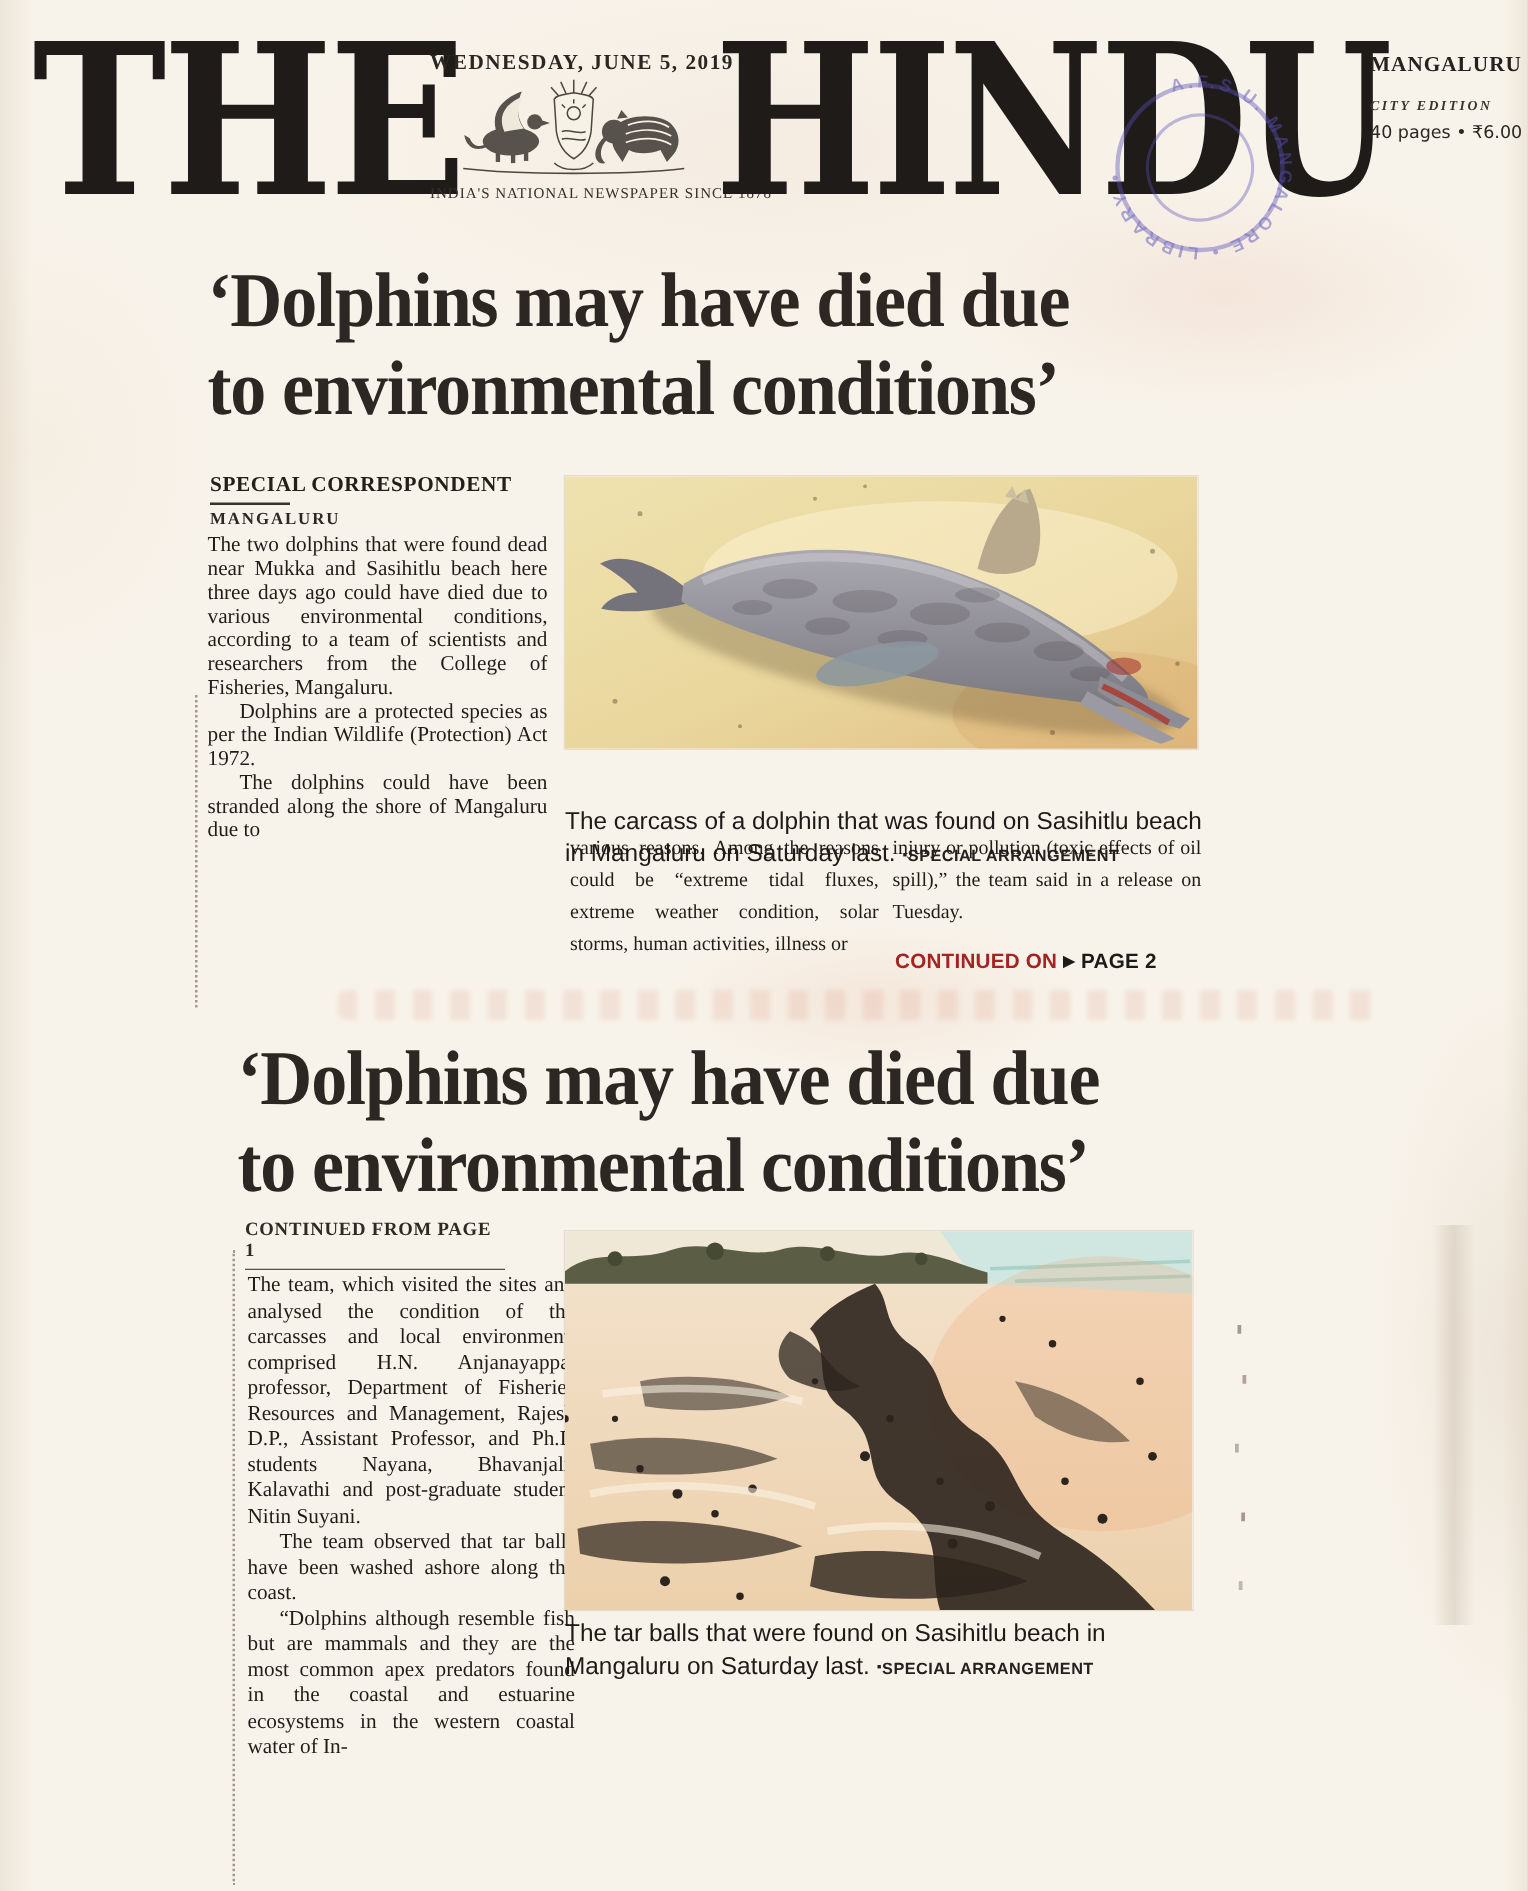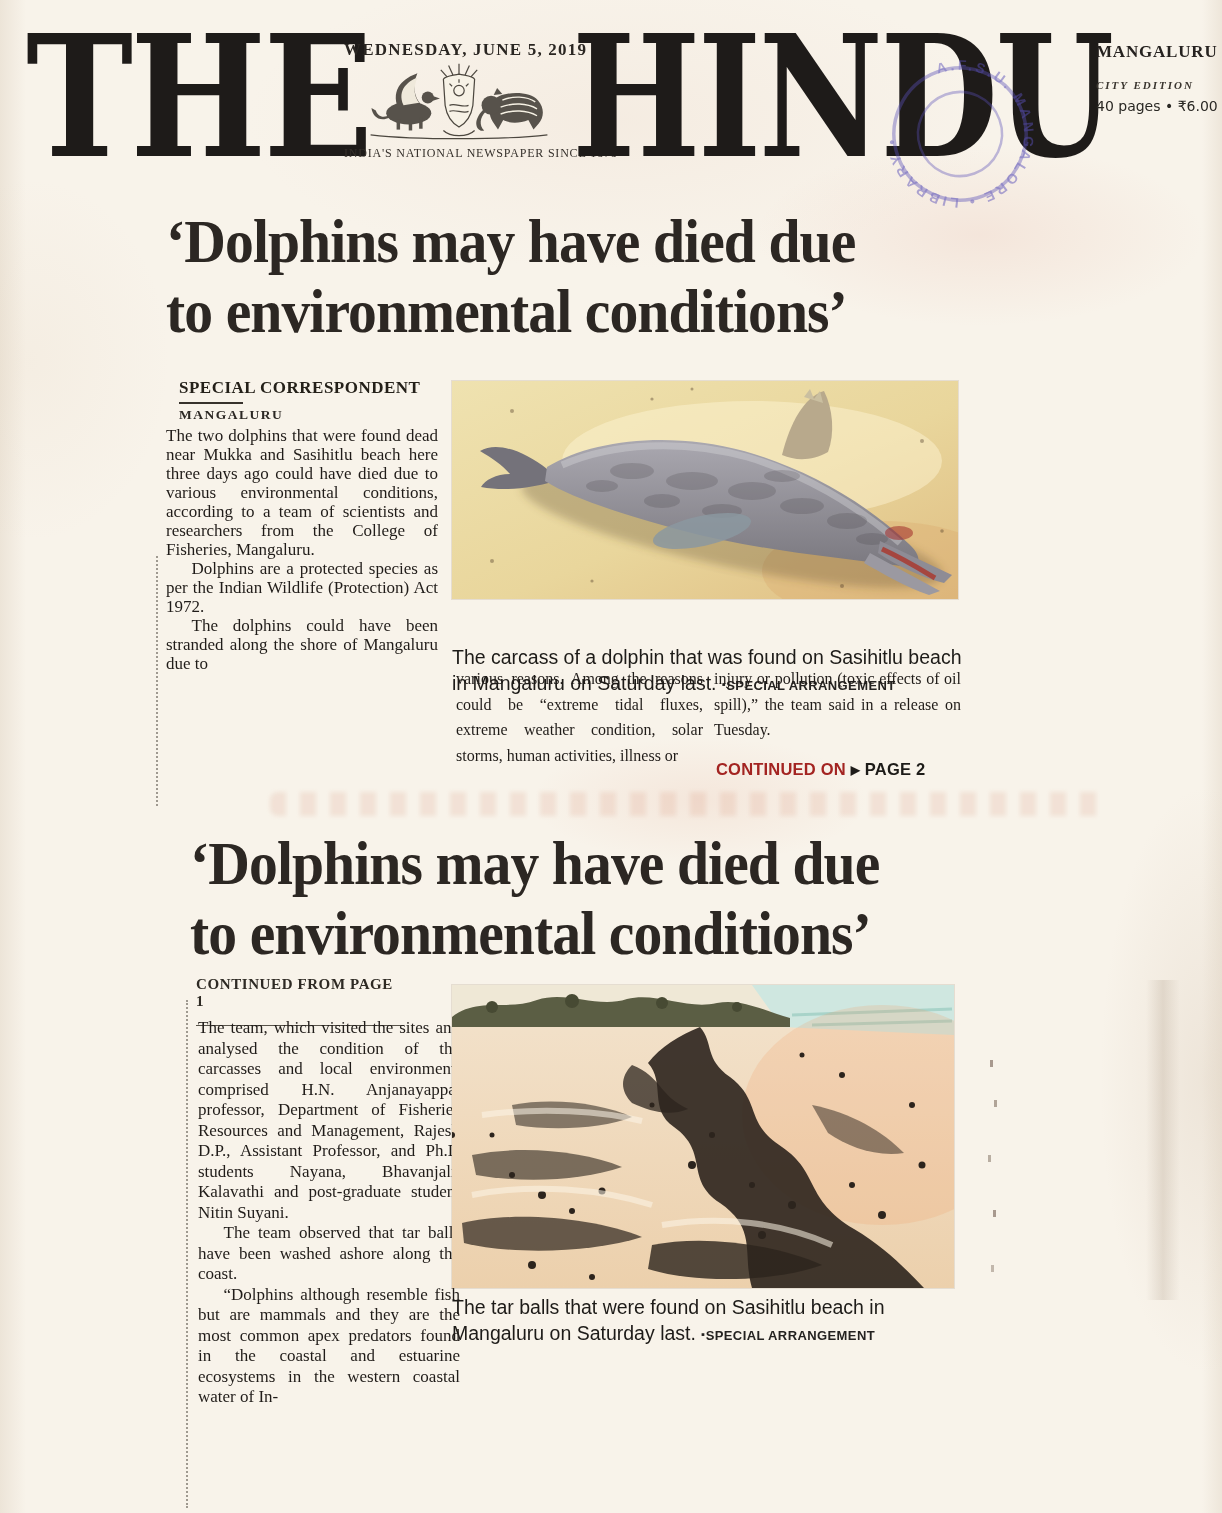--- a/index.html
+++ b/index.html
@@ -48,21 +48,21 @@
   .caption{font-family:"Liberation Sans", sans-serif;font-size:19.5px;line-height:26px;color:#1d1b18;}
   .credit{font-family:"Liberation Sans", sans-serif;font-size:13px;font-weight:bold;
     letter-spacing:.4px;color:#242220;}
   .credit-marker{font-size:11px;vertical-align:2px;}
   
   .cont-on{font-family:"Liberation Sans", sans-serif;font-weight:bold;font-size:16.5px;letter-spacing:.2px;}
   .cont-on .red{color:#a32421;}
   .cont-on .arrow{color:#1d1b18;font-size:12px;vertical-align:1px;}
   .cont-on .blk{color:#1d1b18;}
   .cont-from{font-size:15px;font-weight:bold;letter-spacing:.6px;color:#2e2a24;
-    border-bottom:1px solid rgba(60,54,46,.85);padding-bottom:15px;width:208px;}
+    border-bottom:1px solid rgba(60,54,46,.85);padding-bottom:5px;width:208px;}
   
   .dotted-rule{border-left:2px dotted rgba(85,78,70,.55);width:0;}
   .ghost-band{background:repeating-linear-gradient(90deg, rgba(205,120,92,.14) 0 16px, rgba(205,120,92,0) 16px 30px);
     filter:blur(2px);border-radius:8px;}
   .crease{background:linear-gradient(90deg, transparent, rgba(150,128,105,.20), transparent);}
   .photo{box-shadow:0 0 0 1px rgba(120,100,70,.15);}
   .stamp{opacity:.75;transform:rotate(-20deg);}
   .specks{width:3px;height:7px;background:rgba(70,45,30,.45);
     box-shadow:4px 40px 0 rgba(70,45,30,.4), -2px 95px 0 rgba(70,45,30,.35),
     3px 150px 0 rgba(70,45,30,.45), 1px 205px 0 rgba(70,45,30,.3);}
@@ -140,21 +140,21 @@
     <div class="ed-name">MANGALURU</div>
     <div class="ed-type">CITY EDITION</div>
     <div class="ed-price">40 pages • ₹6.00</div>
   </div>
 
   <div class="abs" style="left:166px;top:206px;">
     <div class="headline">‘Dolphins may have died due</div>
     <div class="headline">to environmental conditions’</div>
   </div>
 
-  <div class="abs" style="left:179px;top:378px;">
+  <div class="abs" style="left:168px;top:378px;">
     <div class="byline">SPECIAL CORRESPONDENT</div>
     <div class="byline-rule"></div>
     <div class="dateline">MANGALURU</div>
   </div>
 
   <div class="abs dotted-rule" style="left:156px;top:556px;height:250px;"></div>
 
   <div class="abs bcol col-a" style="left:166px;top:426px;width:272px;height:372px;overflow:hidden;">
     <p>The two dolphins that were found dead near Mukka and Sasihitlu beach here three days ago could have died due to various environmental conditions, according to a team of scientists and researchers from the College of Fisheries, Mangaluru.</p>
     <p class="ind">Dolphins are a protected species as per the Indian Wildlife (Protection) Act 1972.</p>

